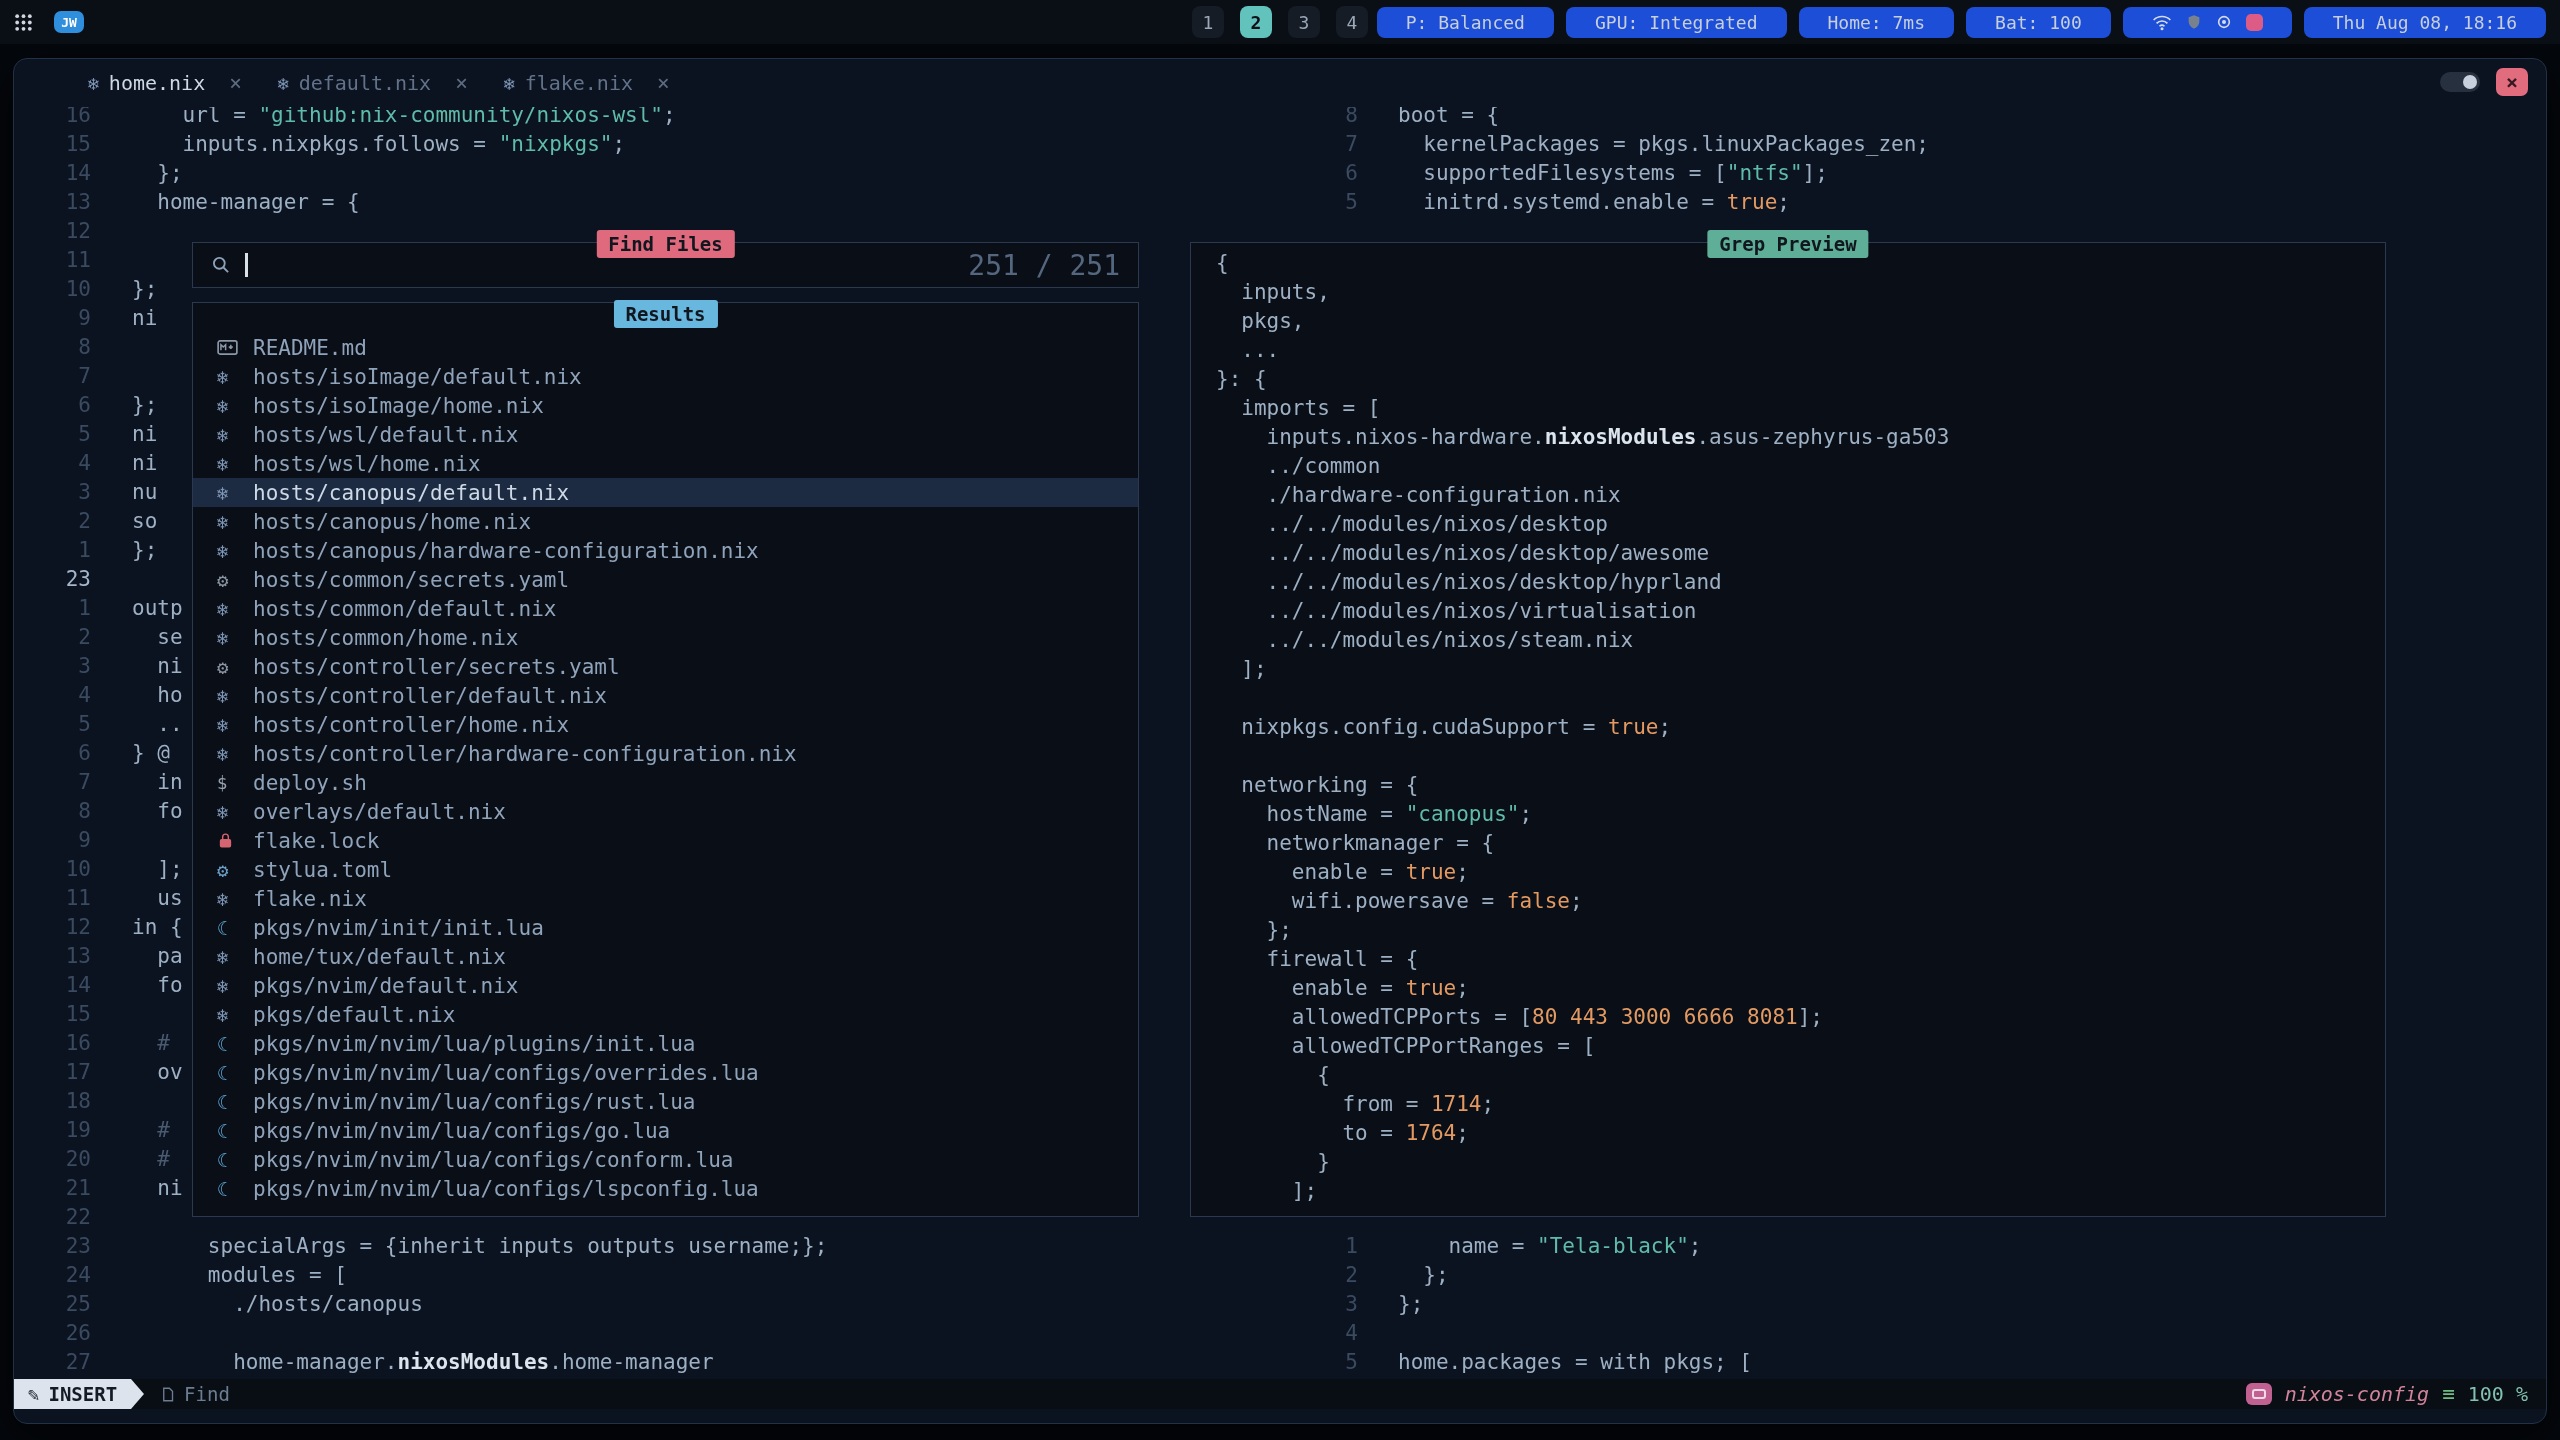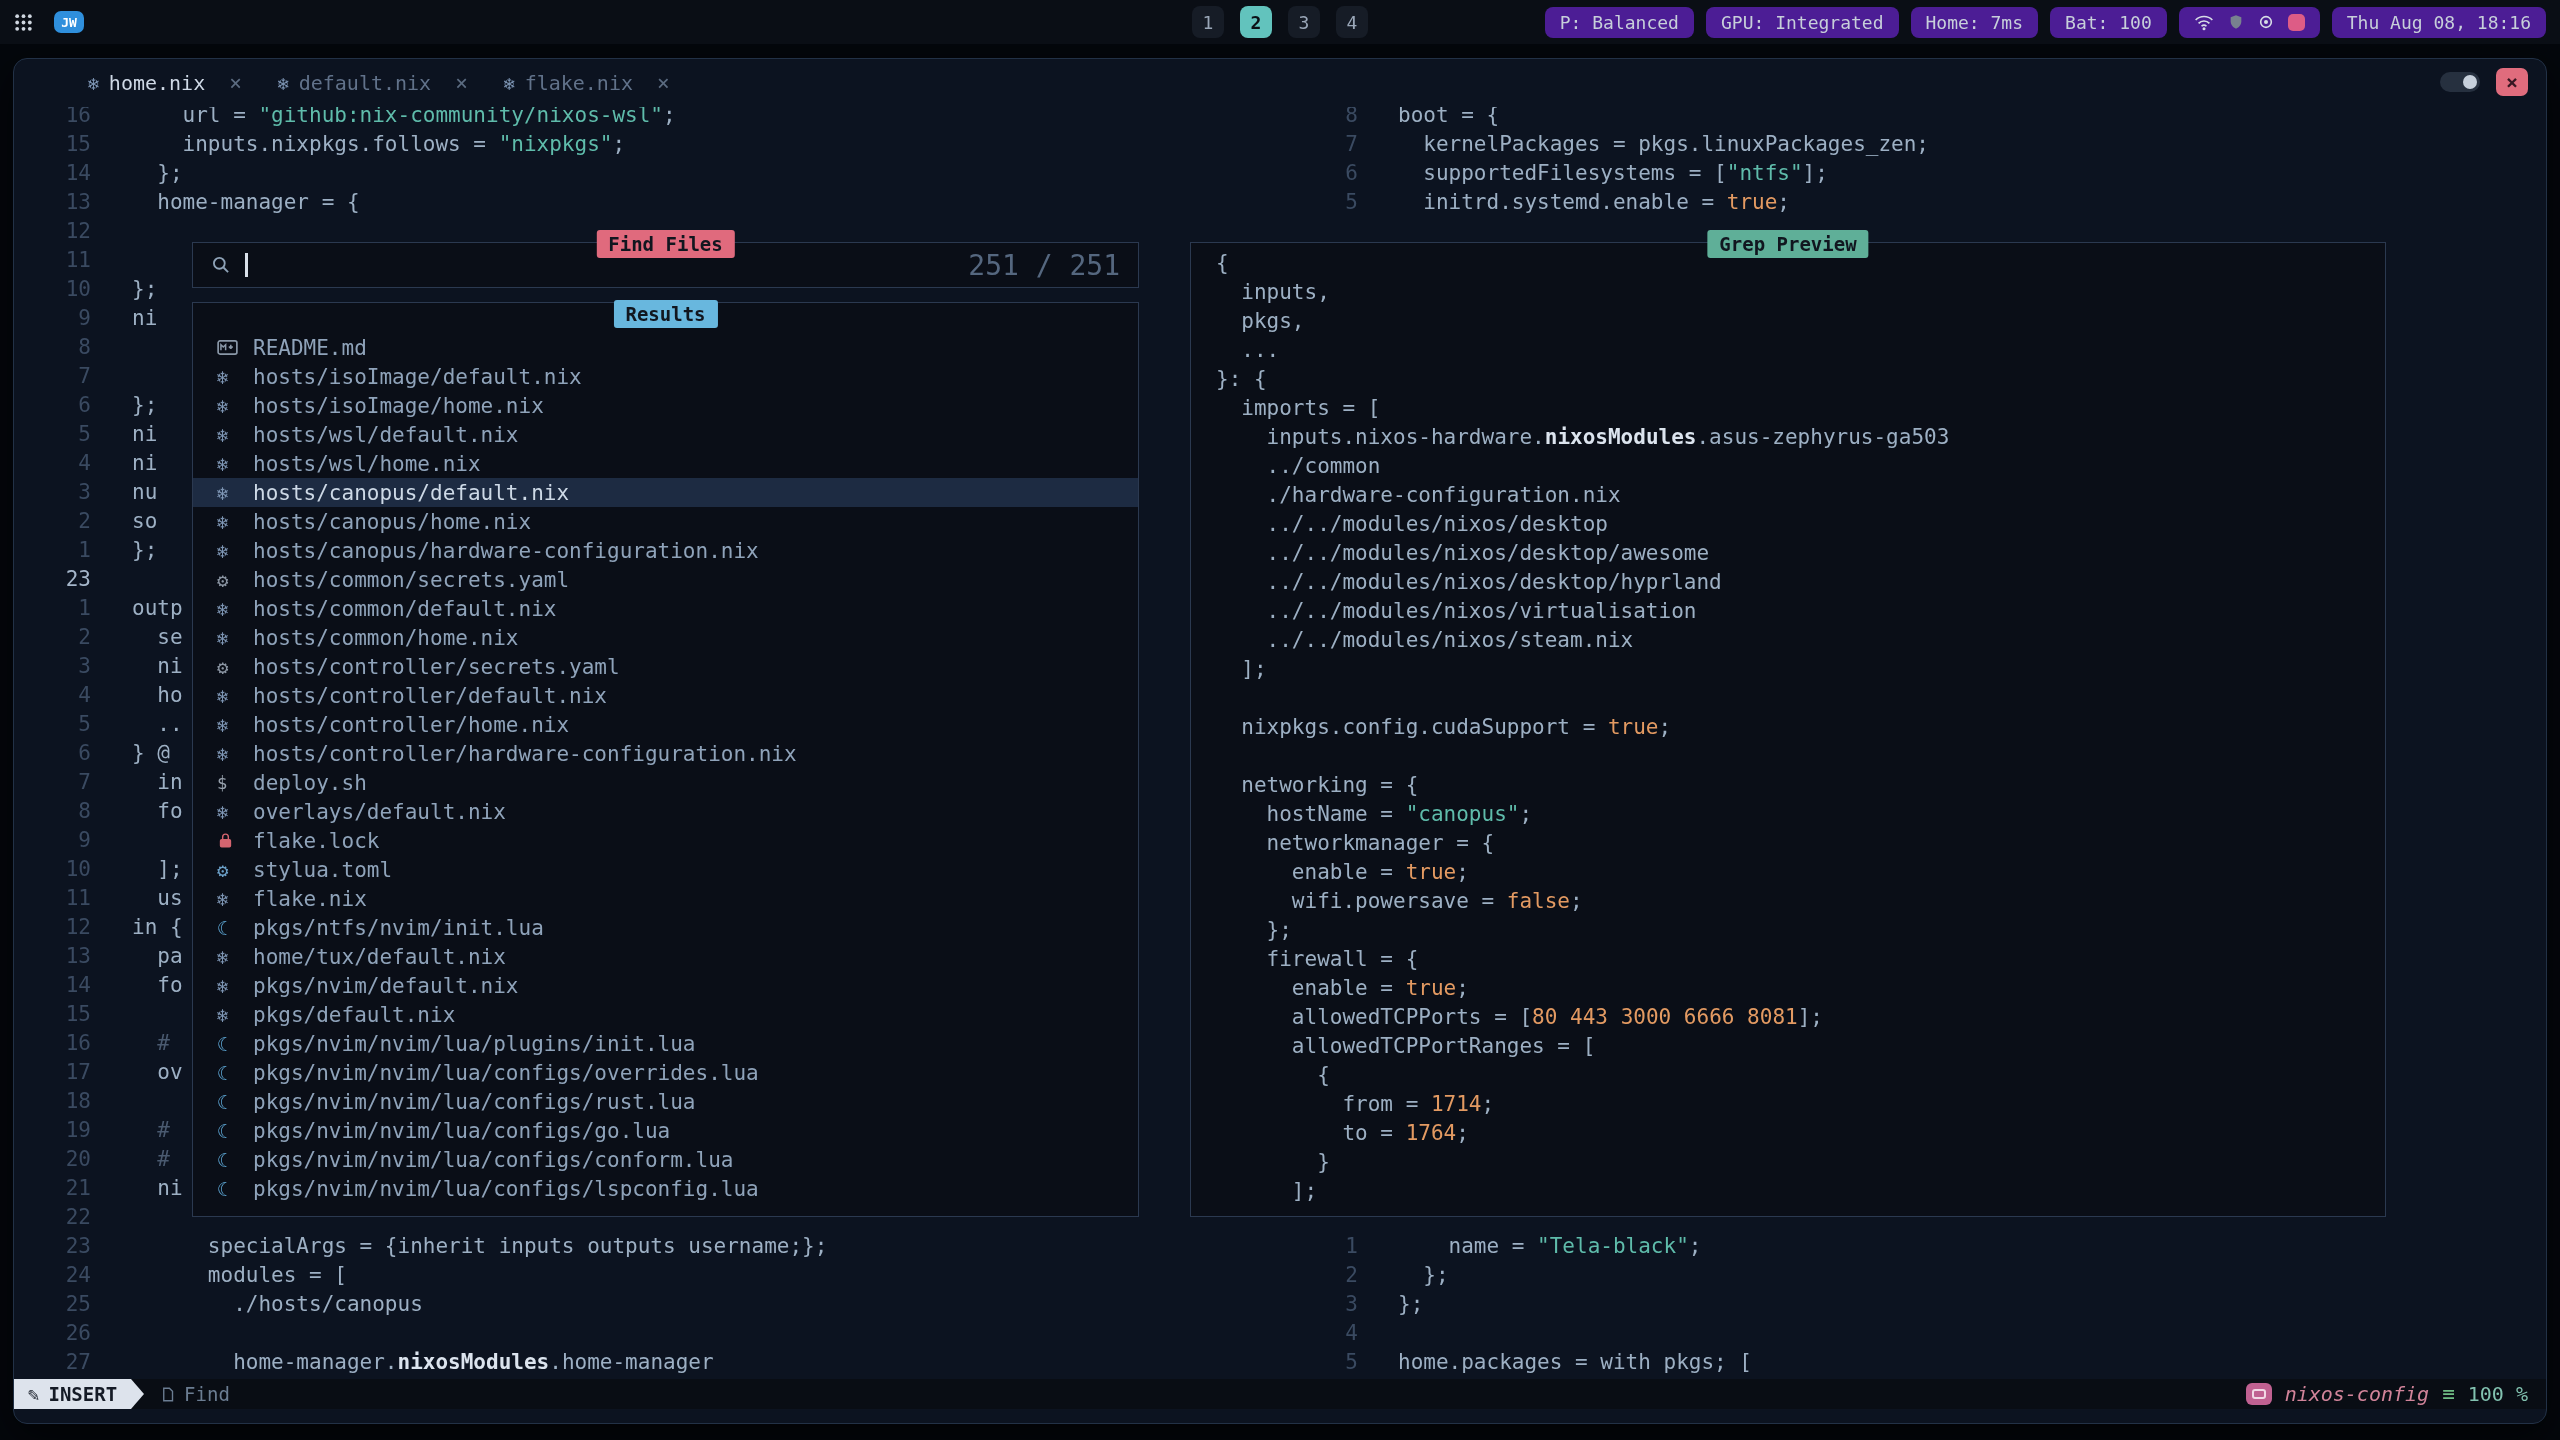--- a/index.html
+++ b/index.html
@@ -10,21 +10,21 @@
     display:flex;align-items:center;padding:0 14px;z-index:5;}
   .tb-left{display:flex;align-items:center;gap:18px;}
   .tb-apps{width:22px;height:22px;display:flex;align-items:center;}
   .tb-logo{width:30px;height:22px;border-radius:7px;background:#2f8fdc;color:#ffffff;font-size:13px;
     font-weight:bold;display:flex;align-items:center;justify-content:center;}
   .tb-center{position:absolute;left:50%;top:50%;transform:translate(-50%,-50%);display:flex;gap:16px;}
   .ws{width:32px;height:32px;border-radius:8px;background:#161c26;color:#9aa7b8;font-size:18px;
     display:flex;align-items:center;justify-content:center;cursor:pointer;}
   .ws.active{background:var(--workspace-active);color:#0b1016;font-weight:bold;}
   .tb-right{margin-left:auto;display:flex;align-items:center;gap:12px;}
-  .pill{height:31px;padding:0 15px;border-radius:8px;background:#4c1d95;color:#c7cfda;font-size:18px;
+  .pill{height:31px;padding:0 29px;border-radius:8px;background:#1d4ed8;color:#c7cfda;font-size:18px;
     display:flex;align-items:center;gap:14px;white-space:nowrap;}
   .pink-chip{width:17px;height:17px;border-radius:5px;background:#dd5c86;display:inline-block;}
   .tb-ic{display:flex;align-items:center;}
   
   .nvim-window{position:absolute;left:13px;top:58px;width:2534px;height:1366px;background:var(--editor-bg);
     border:1px solid #223146;border-radius:14px;overflow:hidden;display:flex;flex-direction:column;
     box-shadow:0 12px 44px rgba(0,0,0,.65);}
   .tabbar{height:48px;flex:0 0 auto;display:flex;align-items:center;padding-left:74px;gap:36px;position:relative;}
   .tab{display:flex;align-items:center;gap:10px;font-size:20px;color:#61728a;cursor:pointer;}
   .tab .tab-label{color:#61728a;}
@@ -382,21 +382,21 @@
           <div class="file-row">
             <span class="f-icon">
               <span style="color:#7e96b5">❄</span>
             </span>
             <span class="f-name">flake.nix</span>
           </div>
           <div class="file-row">
             <span class="f-icon">
               <span style="color:#5ba3d0">☾</span>
             </span>
-            <span class="f-name">pkgs/ntfs/nvim/init.lua</span>
+            <span class="f-name">pkgs/nvim/init/init.lua</span>
           </div>
           <div class="file-row">
             <span class="f-icon">
               <span style="color:#7e96b5">❄</span>
             </span>
             <span class="f-name">home/tux/default.nix</span>
           </div>
           <div class="file-row">
             <span class="f-icon">
               <span style="color:#7e96b5">❄</span>

